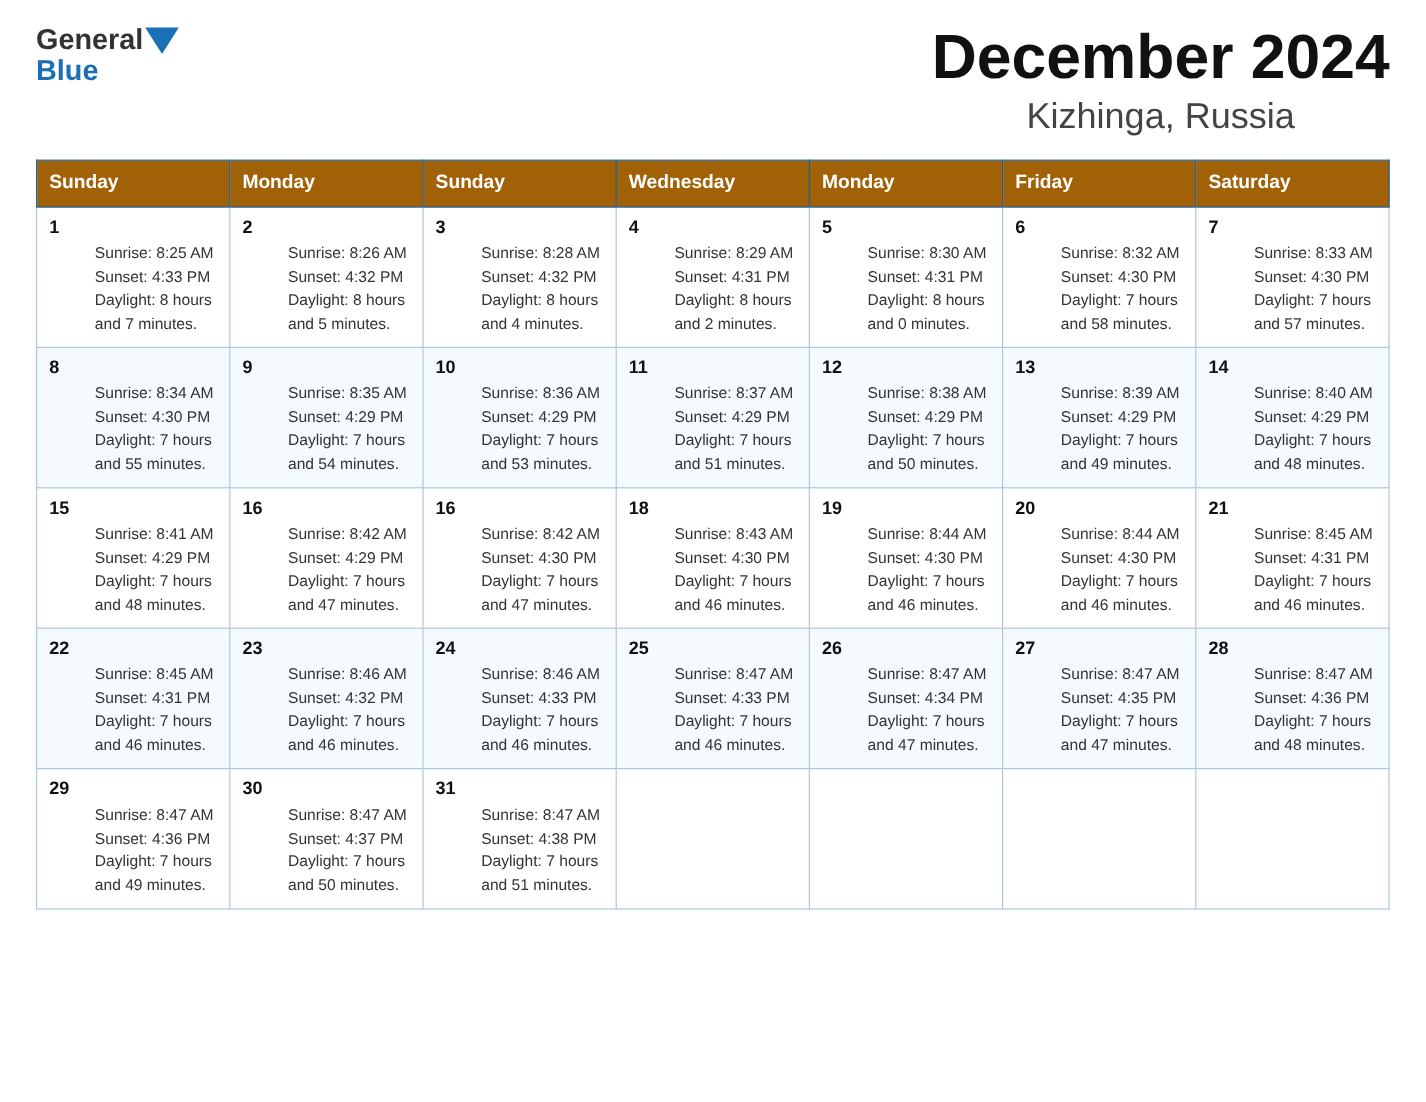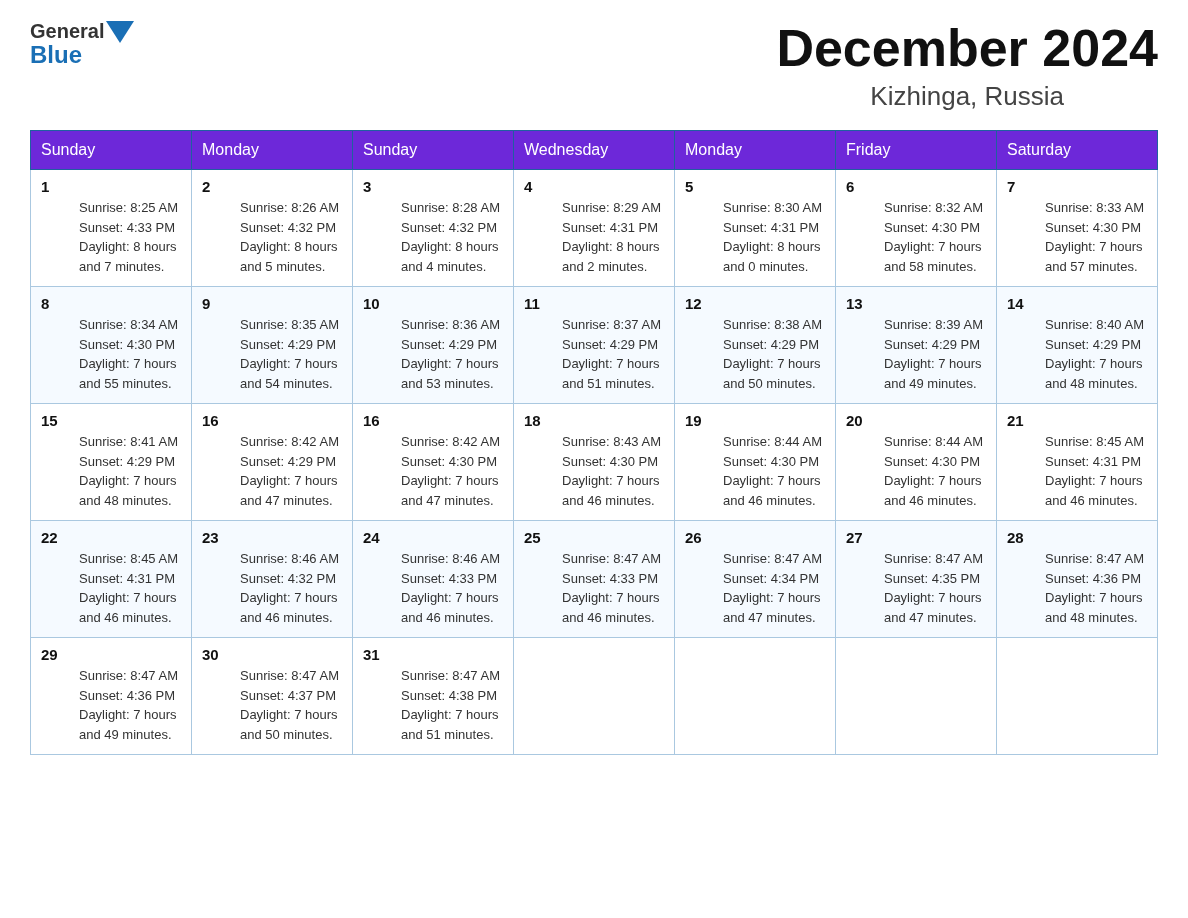--- a/index.html
+++ b/index.html
@@ -17,50 +17,50 @@
       margin-bottom: 18px;
     }
     .logo {
       display: flex;
       flex-direction: column;
       align-items: flex-start;
     }
     .logo-text {
       display: flex;
       align-items: center;
-      font-size: 20px;
+      font-size: 24px;
       font-weight: bold;
       color: #333;
     }
     .logo-general { color: #333; }
     .logo-triangle {
       width: 0; height: 0;
       border-left: 14px solid transparent;
       border-right: 14px solid transparent;
       border-bottom: 22px solid #1a6fb5;
       display: inline-block;
       margin: 0 2px;
       transform: rotate(180deg);
     }
     .logo-bottom { color: #1a6fb5; font-size: 24px; font-weight: bold; margin-top: -2px; }
     .title-block { text-align: center; }
     .title-block h1 { font-size: 52px; font-weight: 900; color: #111; line-height: 1.1; }
-    .title-block h2 { font-size: 26px; font-weight: 400; color: #444; margin-top: 4px; }
+    .title-block h2 { font-size: 30px; font-weight: 400; color: #444; margin-top: 4px; }
 
     table {
       width: 100%;
       border-collapse: collapse;
       table-layout: fixed;
     }
     thead tr th {
-      background-color: #6d28d9;
+      background-color: #a16207;
       color: #fff;
       padding: 10px 10px;
       font-size: 16px;
-      font-weight: 400;
+      font-weight: 700;
       text-align: left;
       border: 1px solid #2060a0;
     }
     tbody tr td {
       vertical-align: top;
       padding: 8px 10px 10px 10px;
       border: 1px solid #aac8e0;
       font-size: 13.5px;
       color: #222;
       background: #fff;

